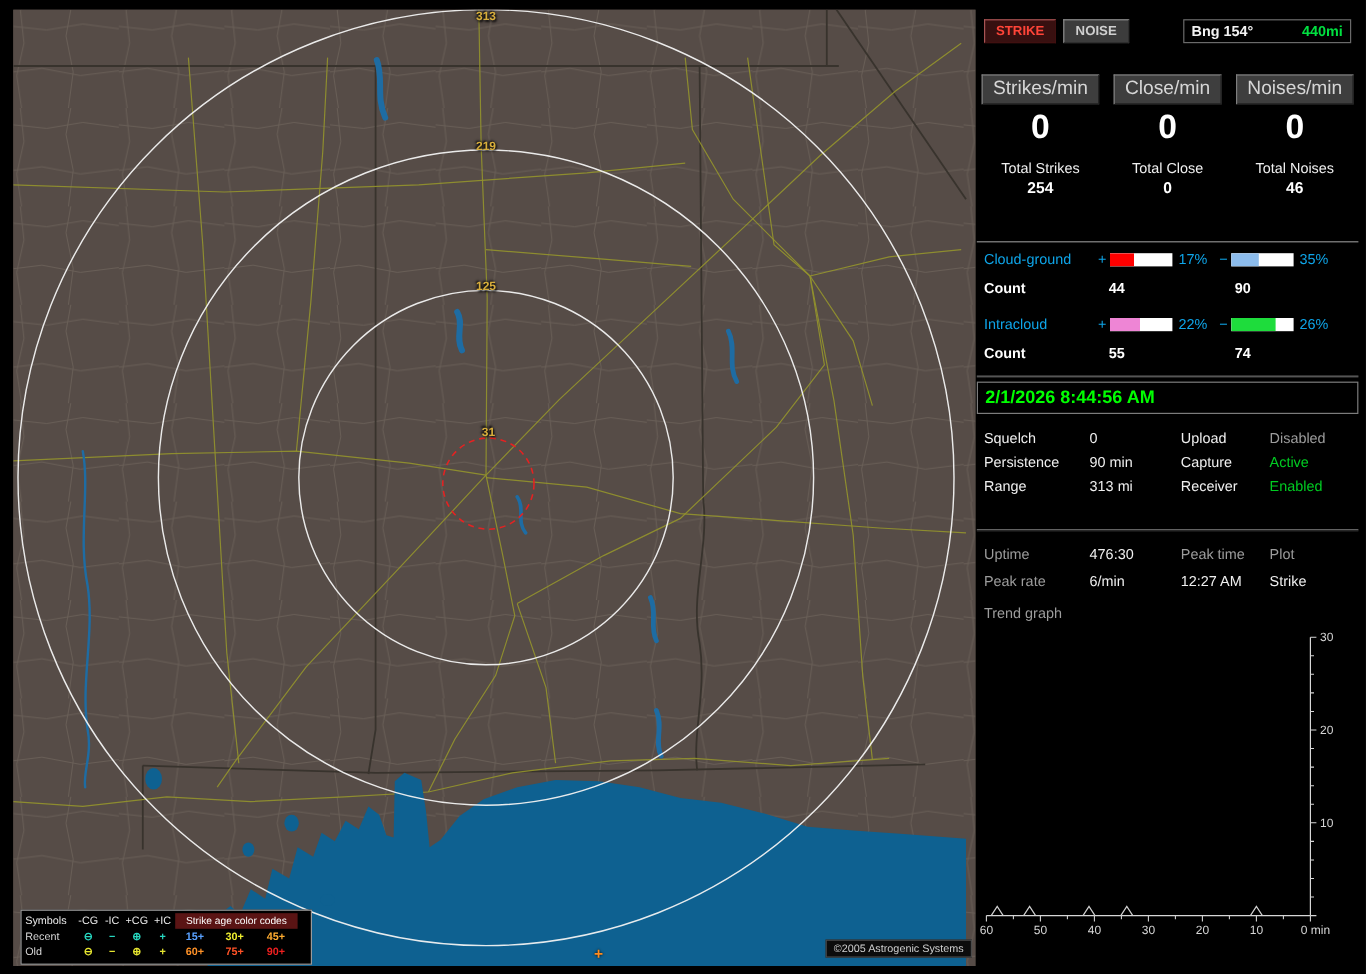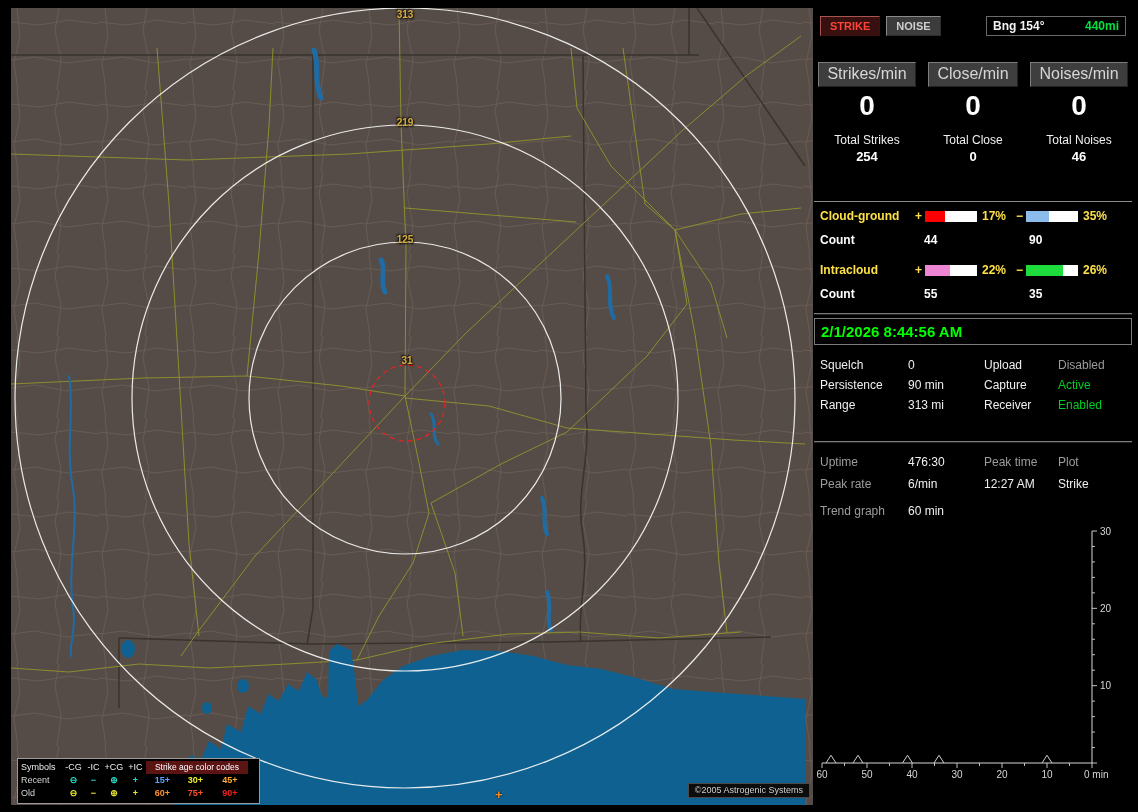--- a/index.html
+++ b/index.html
@@ -46,21 +46,21 @@
   .rates-row { display:flex; margin-top:26px; text-align:center; }
   .rate-col { flex:1; }
   .chip { display:inline-block; padding:2px 8px 3px; background:#3e3e3e; color:#d6d6d6; font-size:16px;
           border:1px solid; border-color:#7e7e7e #222 #222 #7e7e7e; cursor:pointer; }
   .bigval { font-size:28px; font-weight:bold; color:#fff; margin-top:4px; line-height:30px; }
   .tlabel { font-size:12px; color:#f0f0f0; margin-top:12px; }
   .tval { font-size:13px; color:#fff; margin-top:2px; font-weight:bold; }
 
   .dist-title { color:#b4b4b4; padding:3px 6px 4px; border-bottom:1px solid #888; font-size:12px; }
   .dist-row { display:grid; grid-template-columns:92px 13px 52px 36px 13px 52px auto; align-items:center;
-              padding-left:6px; margin-top:7px; font-weight:bold; color:#fde047; }
+              padding-left:6px; margin-top:7px; font-weight:normal; color:#0ea5e9; }
   .dist-row .pct { padding-left:5px; }
   .sign { text-align:center; }
   .bar { height:11px; background:#fff; overflow:hidden; }
   .bar i { display:block; height:100%; }
   .f-cgp { background:#ff0000; } .f-cgm { background:#8cbcec; }
   .f-icp { background:#ee85d5; } .f-icm { background:#1edc3c; }
   .count-row { display:grid; grid-template-columns:104px 105px auto; padding-left:6px; margin-top:10px; font-weight:bold; color:#fff; }
   .sec.top { padding-bottom:12px; }
 
   .clock { margin:3px 0 0; border:1px solid #7c7c7c; background:#000; color:#00ff00; font-weight:bold;
@@ -264,21 +264,21 @@
         <span class="pct">22%</span>
         <span class="sign">−</span>
         <span class="bar">
             <i class="f-icm" style="width: 72%;"></i>
           </span>
         <span class="pct">26%</span>
       </div>
       <div class="count-row">
         <span>Count</span>
         <span>55</span>
-        <span>35</span>
+        <span>74</span>
       </div>
     </div>
 
     <div class="hsep"></div>
 
     <div class="sec mid">
       <div class="clock">2/1/2026 8:44:56 AM</div>
       <div class="grid4">
         <span class="wht">Squelch</span>
         <span class="wht">0</span>
@@ -306,21 +306,20 @@
         <span class="lbl">Peak time</span>
         <span class="lbl">Plot</span>
 
         <span class="lbl">Peak rate</span>
         <span class="wht">6/min</span>
         <span class="wht">12:27 AM</span>
         <span class="wht">Strike</span>
       </div>
       <div class="trend-row">
         <span class="lbl">Trend graph</span>
-        <span class="wht">60 min</span>
       </div>
       <svg id="trend-svg" width="318" height="264">
           <line x1="278" y1="8" x2="278" y2="240" stroke="#d6d6d6" stroke-width="1"></line>
           <line x1="8" y1="240" x2="278" y2="240" stroke="#d6d6d6" stroke-width="1"></line>
           <line x1="278" y1="240" x2="283" y2="240" stroke="#d6d6d6" stroke-width="0.9"></line>
           <line x1="278" y1="224.53333333333333" x2="281" y2="224.53333333333333" stroke="#d6d6d6" stroke-width="0.9"></line>
           <line x1="278" y1="209.06666666666666" x2="281" y2="209.06666666666666" stroke="#d6d6d6" stroke-width="0.9"></line>
           <line x1="278" y1="193.6" x2="281" y2="193.6" stroke="#d6d6d6" stroke-width="0.9"></line>
           <line x1="278" y1="178.13333333333333" x2="281" y2="178.13333333333333" stroke="#d6d6d6" stroke-width="0.9"></line>
           <line x1="278" y1="162.66666666666669" x2="283" y2="162.66666666666669" stroke="#d6d6d6" stroke-width="0.9"></line>

